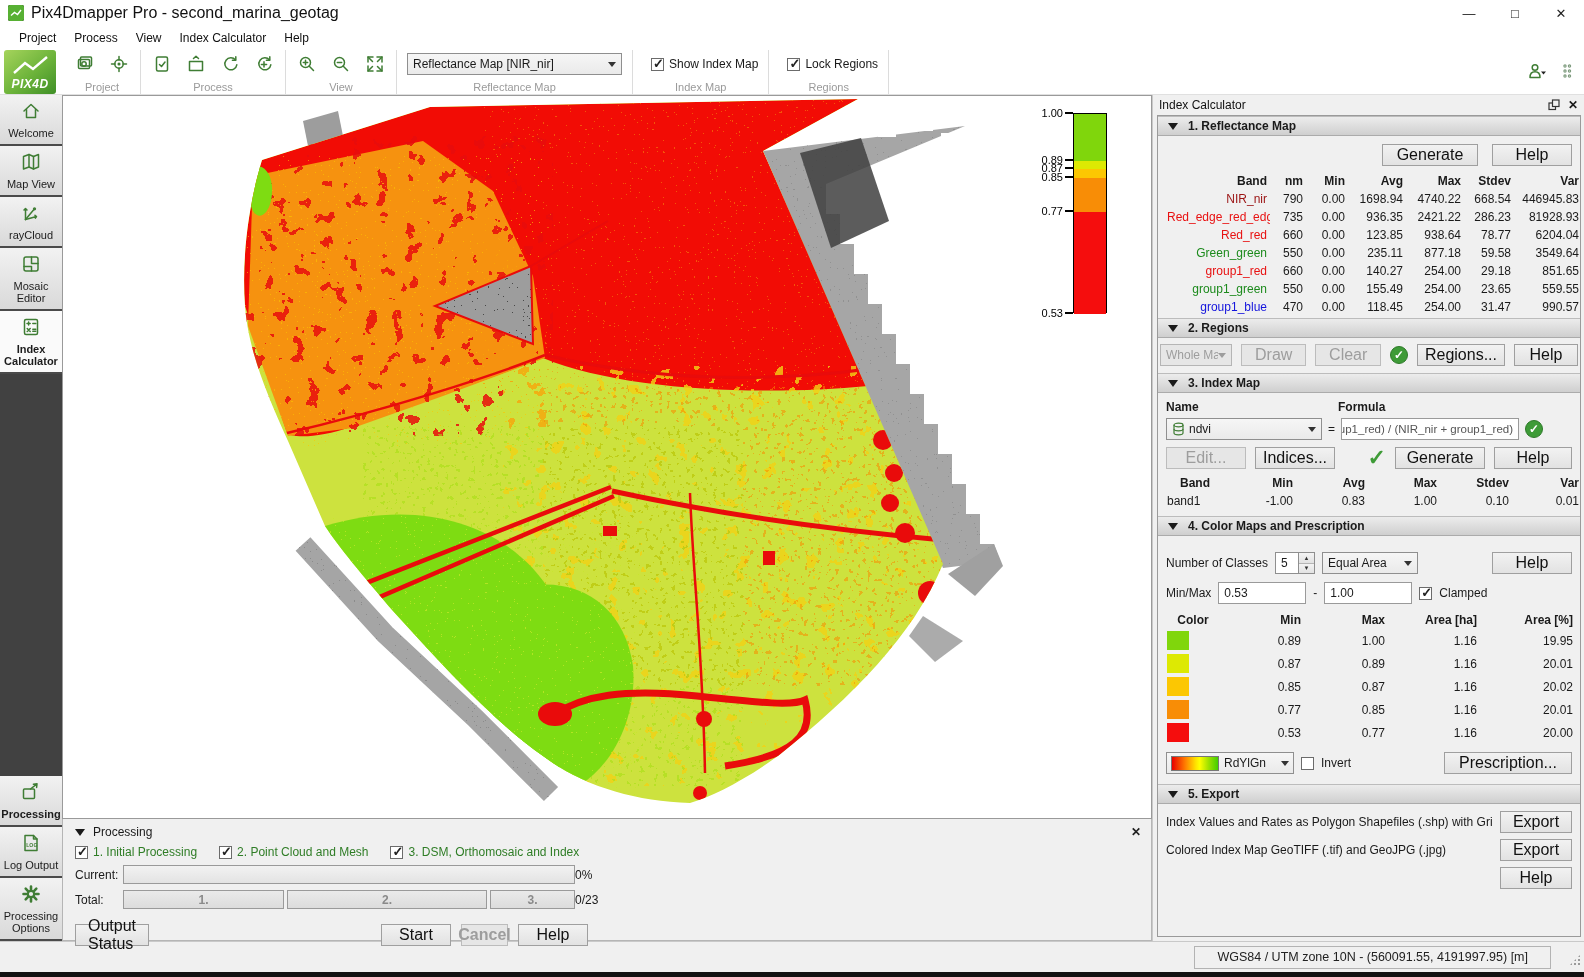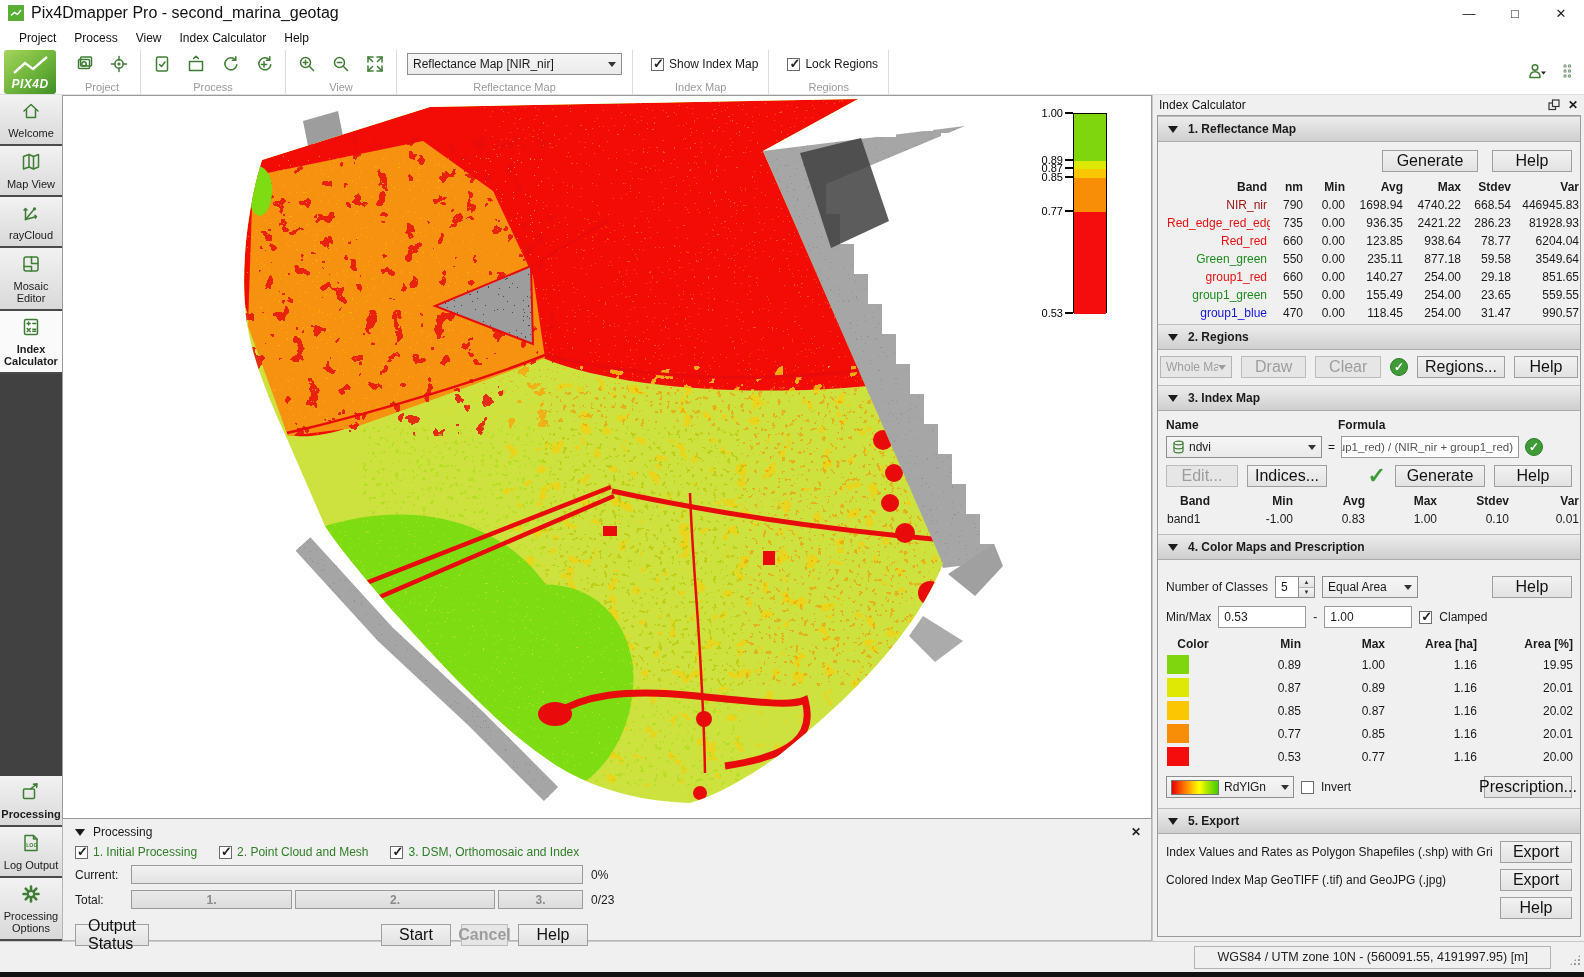--- a/index.html
+++ b/index.html
@@ -62,39 +62,39 @@
   .legend .tick { position:absolute; right:34px; width:8px; height:2px; background:#000; }
   .legend .tick-label { position:absolute; right:44px; font-size:11px; color:#000; line-height:10px; }
 
   
   .proc-panel { height:122px; background:#f0f0f0; border:1px solid #b5b5b5; border-top:none; padding:4px 10px 4px 12px; position:relative; }
   .proc-header { display:flex; align-items:center; gap:8px; height:18px; }
   .tri-down { width:0; height:0; border-left:5px solid transparent; border-right:5px solid transparent; border-top:7px solid #1a1a1a; }
   .proc-close { position:absolute; right:10px; top:6px; font-size:12px; font-weight:bold; color:#222; }
   .proc-steps { display:flex; align-items:center; gap:22px; height:20px; margin-top:1px; }
   .proc-step { display:flex; align-items:center; gap:5px; color:#2f7d26; }
-  .proc-row { display:flex; align-items:center; height:25px; gap:8px; }
+  .proc-row { display:flex; align-items:center; height:25px; }
   .proc-row .rowlabel { width:48px; }
   .progress { width:452px; height:19px; border:1px solid #9a9a9a; background:linear-gradient(#f2f2f2,#e3e3e3); }
   .seg-progress { width:452px; height:19px; display:flex; gap:3px; }
   .seg-progress .pseg { border:1px solid #9a9a9a; background:linear-gradient(#eaeaea,#dcdcdc); color:#8a8a8a;
     font-weight:bold; display:flex; align-items:center; justify-content:center; }
   .proc-buttons { display:flex; align-items:center; margin-top:12px; }
   .btn { background:linear-gradient(#f2f2f2,#e2e2e2); border:1px solid #9f9f9f; height:22px;
     display:inline-flex; align-items:center; justify-content:center; padding:0 12px; font-size:16px; color:#111; }
   .btn.disabled { color:#9d9d9d; border-color:#bcbcbc; background:#e6e6e6; }
 
   
   .dock { width:432px; background:#f0f0f0; display:flex; flex-direction:column; border-left:1px solid #c9c9c9; }
   .dock-header { height:19px; display:flex; align-items:center; padding:0 6px; }
   .dock-title { font-size:12px; color:#111; }
   .dock-icons { margin-left:auto; display:flex; gap:8px; align-items:center; }
   .dock-content { flex:1; margin:1px 3px 4px 4px; border:1px solid #9a9a9a; background:#f0f0f0; overflow:hidden; }
 
-  .section-header { height:26px; background:linear-gradient(#ececec,#cfcfcf); border-top:1px solid #bcbcbc;
+  .section-header { height:20px; background:linear-gradient(#ececec,#cfcfcf); border-top:1px solid #bcbcbc;
     border-bottom:1px solid #ababab; display:flex; align-items:center; gap:10px; padding:0 10px; }
   .section-header .sh-label { font-weight:bold; font-size:12px; }
 
   .sec-body { padding:4px 6px 6px 6px; }
   .row-right { display:flex; justify-content:flex-end; gap:14px; padding:4px 2px 6px 0; }
   .btn.w-generate { width:96px; } .btn.w-help { width:80px; }
 
   table { border-collapse:collapse; width:100%; table-layout:fixed; }
   th, td { font-size:12px; padding:2px 3px; white-space:nowrap; overflow:hidden; }
   th { font-weight:bold; }
@@ -683,21 +683,21 @@
             <span>ndvi</span>
             <span class="arrow"></span>
           </div>
           <span>=</span>
           <div class="input formula-field">
             <span>_nir - group1_red) / (NIR_nir + group1_red)</span>
           </div>
           <div class="check-circle">✓</div>
         </div>
         <div class="s3-btn-row">
-          <div class="btn disabled" style="width:72px;">Edit...</div>
+          <div class="btn disabled" style="width:80px;">Edit...</div>
           <div class="btn" style="width:80px;">Indices...</div>
           <div style="flex:1;"></div>
           <span class="big-check">✓</span>
           <div class="btn" style="width:90px;">Generate</div>
           <div class="btn" style="width:78px;">Help</div>
         </div>
         <table>
           <colgroup>
               <col style="width:62px">
               <col style="width:70px">
@@ -829,21 +829,21 @@
         </table>
         <div class="s4-row" style="margin-top:4px;">
           <div class="combo" style="width:128px; padding:0 4px;">
             <span class="grad-swatch"></span>
             <span style="margin-left:5px;">RdYlGn</span>
             <span class="arrow"></span>
           </div>
           <div class="checkbox"></div>
           <span>Invert</span>
           <div style="flex:1;"></div>
-          <div class="btn" style="width:88px;">Prescription...</div>
+          <div class="btn" style="width:128px;">Prescription...</div>
         </div>
       </div>
 
       <div class="section-header">
         <span class="tri-down"></span>
         <span class="sh-label">5. Export</span>
       </div>
       <div class="sec-body">
         <div class="s5-row">
           <span class="s5-label">Index Values and Rates as Polygon Shapefiles (.shp) with Grid Size [cm</span>

